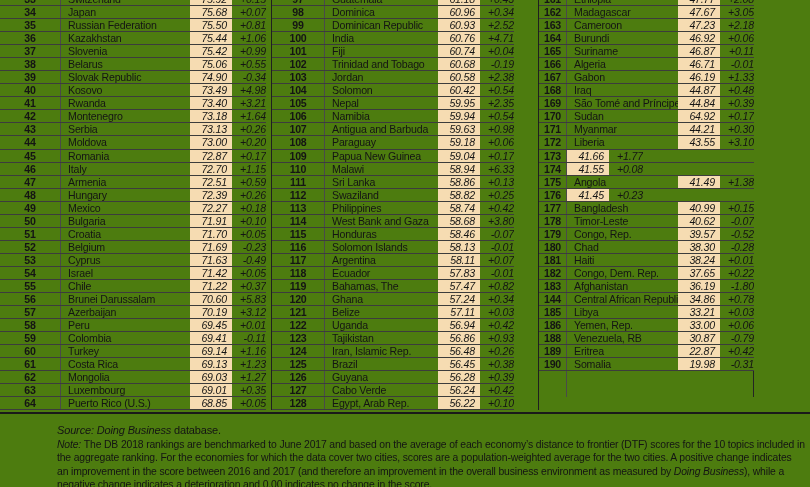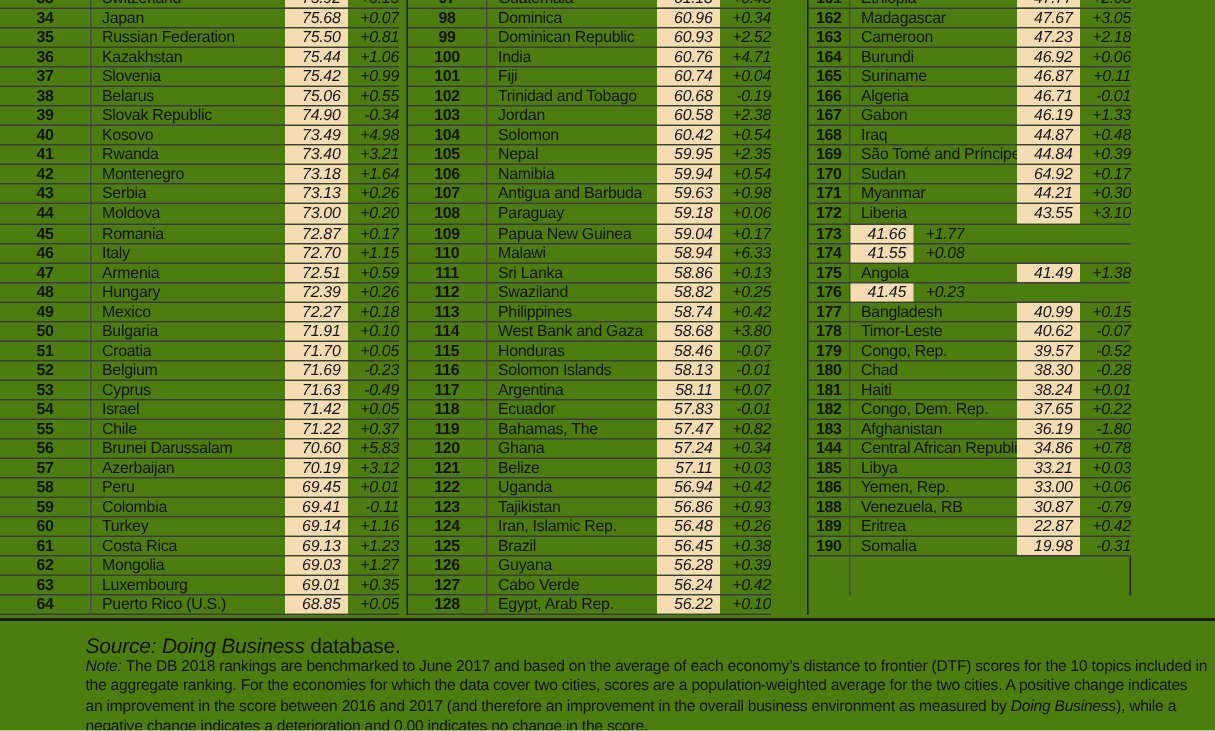--- a/index.html
+++ b/index.html
@@ -36,21 +36,21 @@
 
   
   .trow.partial { height:6px; overflow:hidden; align-items:flex-end; }
   .trow.partial > span { height:12px; align-items:flex-end; }
 
   
   .trow.empty { border-bottom:none; border-right:1.2px solid #242424; }
   .trow.empty .score { background:none; }
 
   .footer { position:absolute; left:57px; top:424px; width:748px; }
-  .source-line { margin:0 0 2px 0; font-size:14px; letter-spacing:-0.15px; line-height:12px; }
+  .source-line { margin:0 0 2px 0; font-size:11px; letter-spacing:-0.15px; line-height:12px; }
   .note-text { margin:0; font-size:10.4px; letter-spacing:-0.15px; line-height:13.4px; }
   .seg-i { font-style:italic; }
 </style>
 </head>
 <body>
 
 <div class="page">
 
   <div class="rankings-table">
     <div class="tgroup tgroup-1">

